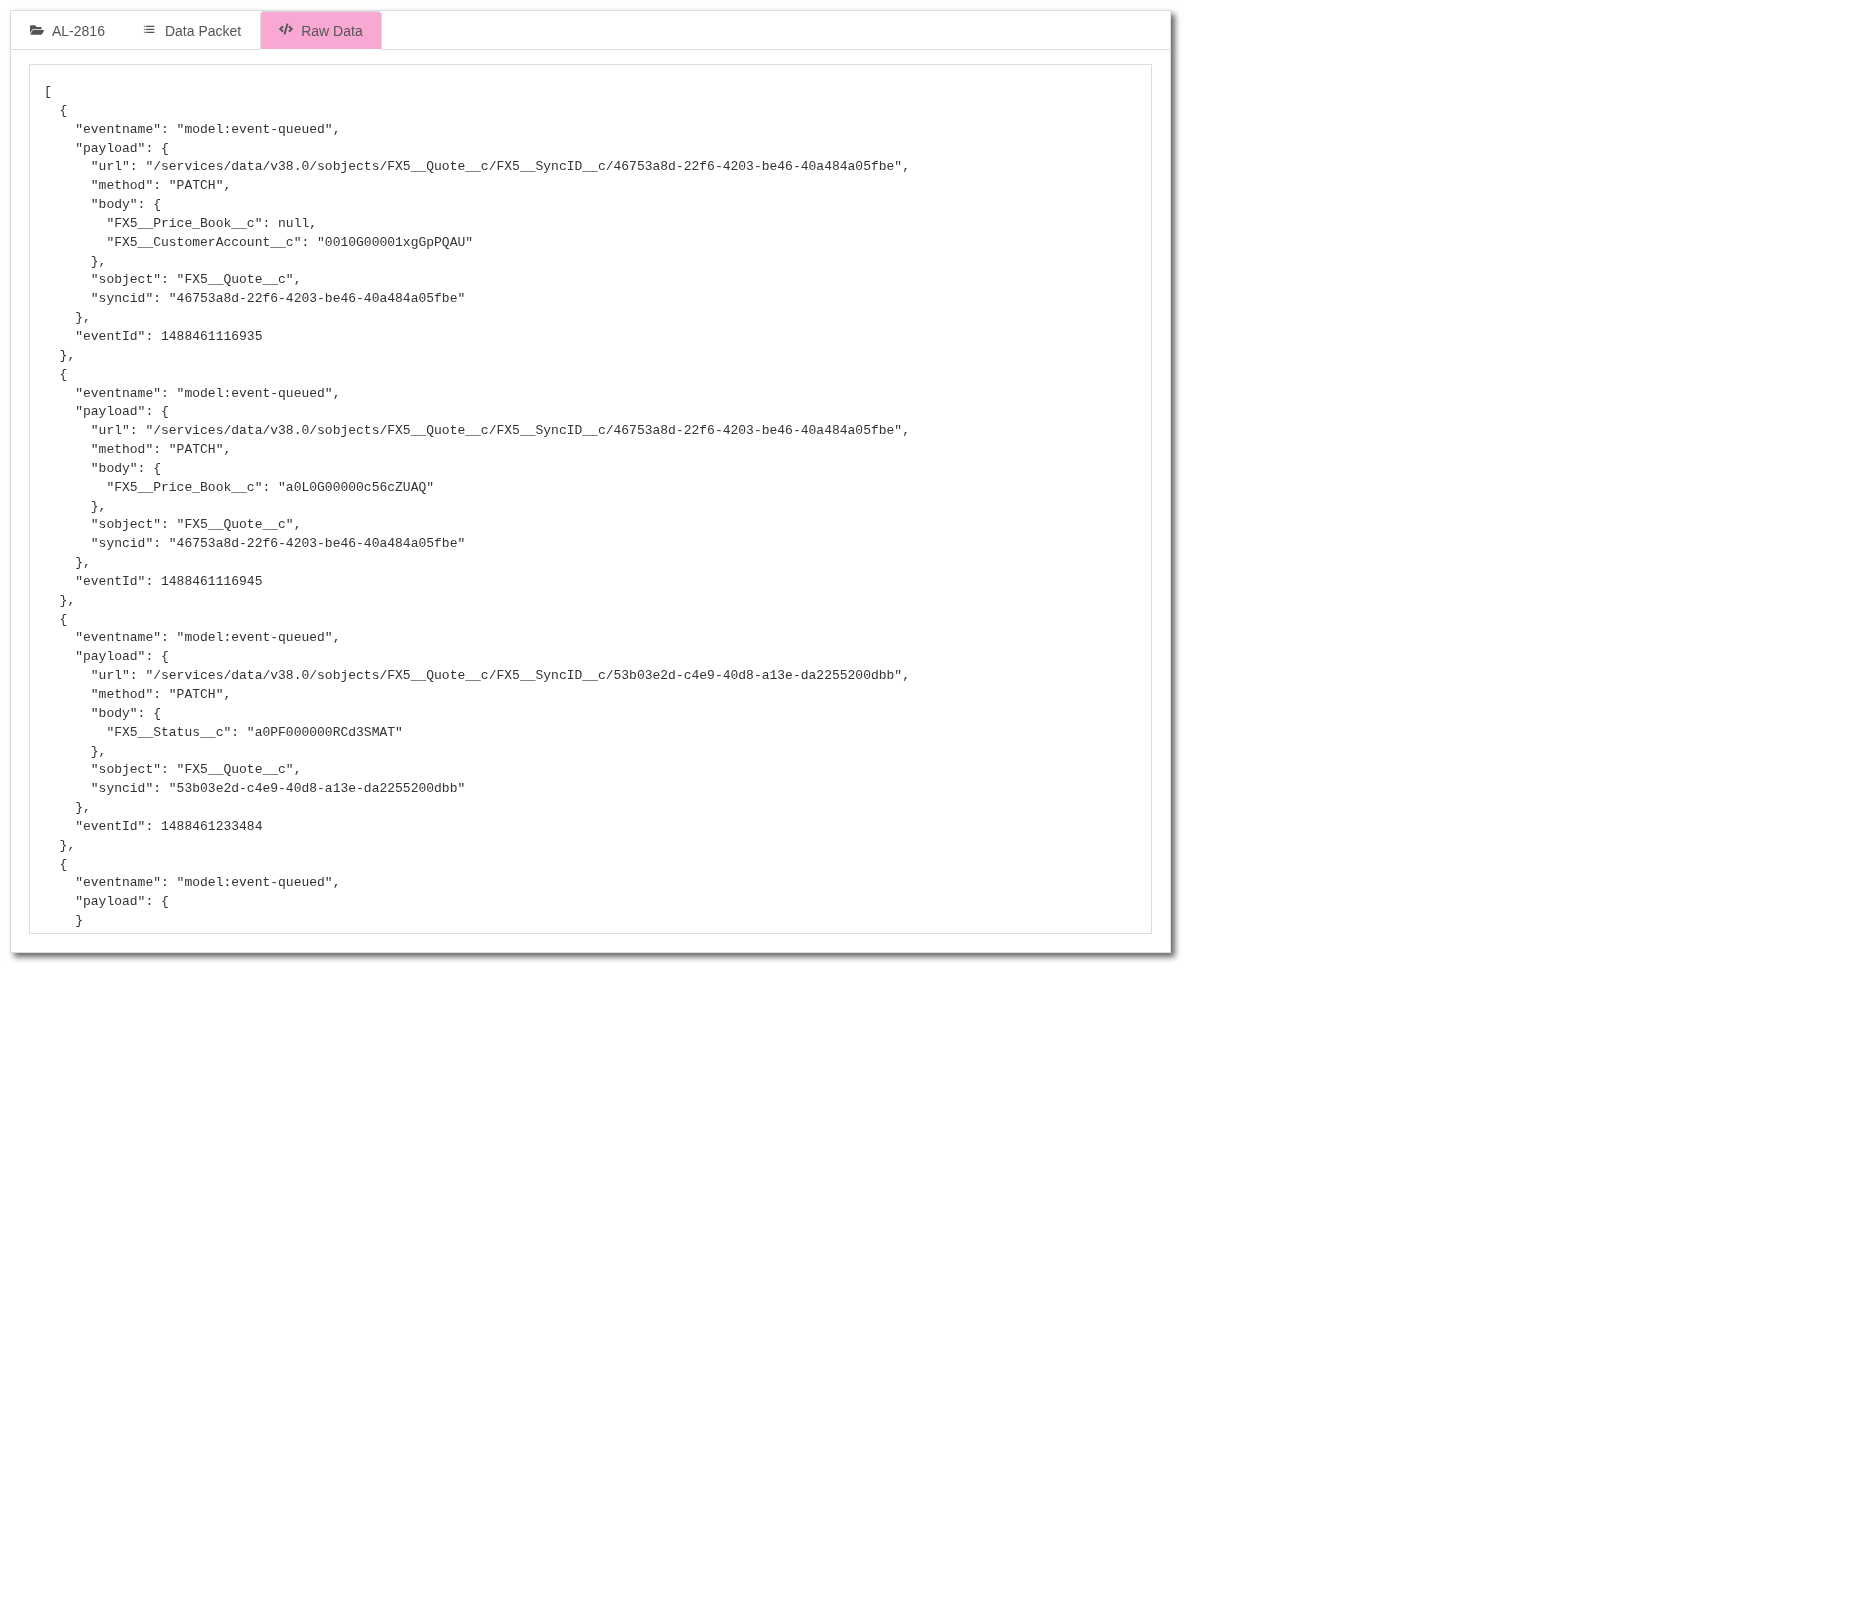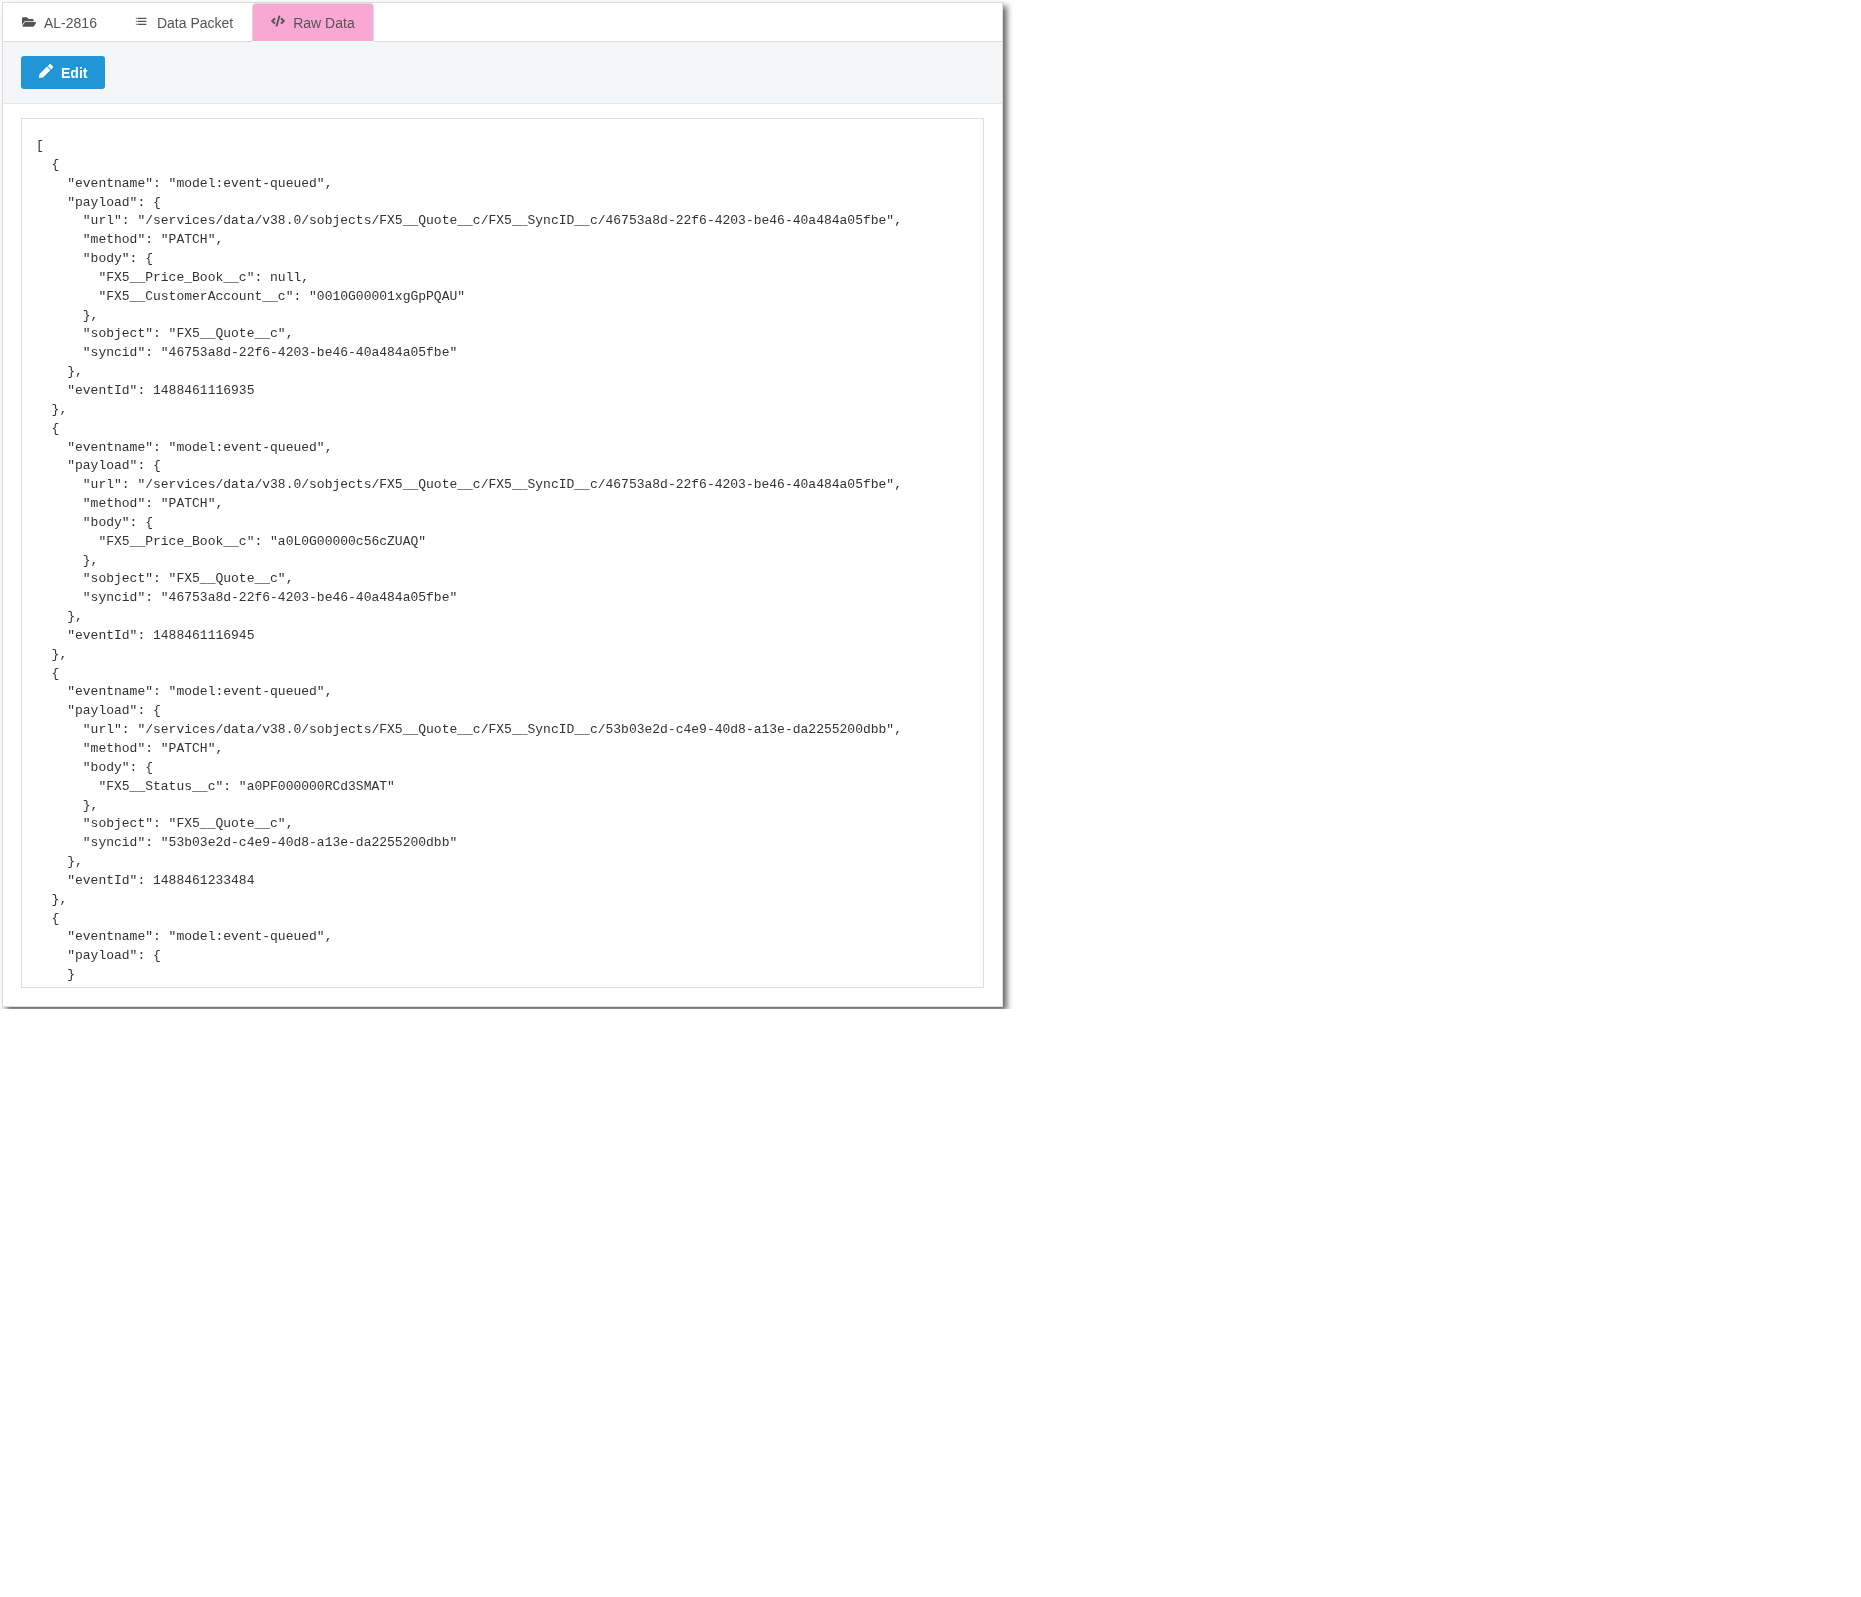--- a/index.html
+++ b/index.html
@@ -3,25 +3,25 @@
 <meta charset="utf-8">
 <style>
   * { box-sizing: border-box; margin: 0; padding: 0; }
   body {
     font-family: "Helvetica Neue", Helvetica, Arial, sans-serif;
     background: #fff;
     color: #333;
     padding: 0;
   }
   .window {
-    width: 1001px;
+    width: 1161px;
     background: #fff;
     border: 1px solid #ddd;
     box-shadow: 4px 4px 6px rgba(0,0,0,0.6);
-    margin: 2px;
+    margin: 10px;
   }
   .tabs {
     display: flex;
     border-bottom: 1px solid #ddd;
     background: #fff;
   }
   .tab {
     display: flex;
     align-items: center;
     gap: 8px;
@@ -101,30 +101,20 @@
     <div class="tab active">
       <span>
         <svg viewBox="0 0 640 512">
             <path d="M278.9 511.5l-61-17.7c-6.4-1.8-10-8.5-8.2-14.9L346.2 8.7c1.8-6.4 8.5-10 14.9-8.2l61 17.7c6.4 1.8 10 8.5 8.2 14.9L293.8 503.3c-1.9 6.4-8.5 10.1-14.9 8.2zm-114-112.2l43.5-46.4c4.6-4.9 4.3-12.7-.8-17.2L117 256l90.6-79.7c5.1-4.5 5.5-12.3.8-17.2l-43.5-46.4c-4.5-4.8-12.1-5.1-17-.5L3.8 247.2c-5.1 4.7-5.1 12.8 0 17.5l144.1 135.1c4.9 4.6 12.5 4.4 17-.5zm327.2.6l144.1-135.1c5.1-4.7 5.1-12.8 0-17.5L492.1 112.1c-4.8-4.5-12.4-4.3-17 .5L431.6 159c-4.6 4.9-4.3 12.7.8 17.2L523 256l-90.6 79.7c-5.1 4.5-5.5 12.3-.8 17.2l43.5 46.4c4.5 4.9 12.1 5.1 17 .6z"></path>
           </svg>
       </span>
       <span>Raw Data</span>
     </div>
   </div>
 
-  <div class="toolbar">
-    <button class="btn">
-      <span>
-        <svg viewBox="0 0 512 512">
-            <path d="M497.9 142.1l-46.1 46.1c-4.7 4.7-12.3 4.7-17 0l-111-111c-4.7-4.7-4.7-12.3 0-17l46.1-46.1c18.7-18.7 49.1-18.7 67.9 0l60.1 60.1c18.8 18.7 18.8 49.1 0 67.9zM284.2 99.8L21.6 362.4.4 483.9c-2.9 16.4 11.4 30.6 27.8 27.8l121.5-21.3 262.6-262.6c4.7-4.7 4.7-12.3 0-17l-111-111c-4.8-4.7-12.4-4.7-17.1 0z"></path>
-          </svg>
-      </span>
-      <span>Edit</span>
-    </button>
-  </div>
 
   <div class="content">
     <div class="code-area" id="code-area">[
   {
     "eventname": "model:event-queued",
     "payload": {
       "url": "/services/data/v38.0/sobjects/FX5__Quote__c/FX5__SyncID__c/46753a8d-22f6-4203-be46-40a484a05fbe",
       "method": "PATCH",
       "body": {
         "FX5__Price_Book__c": null,

